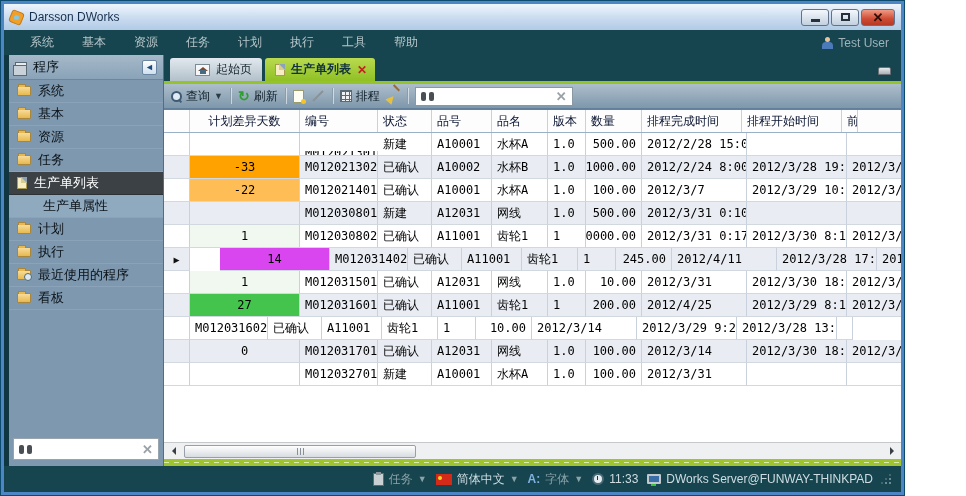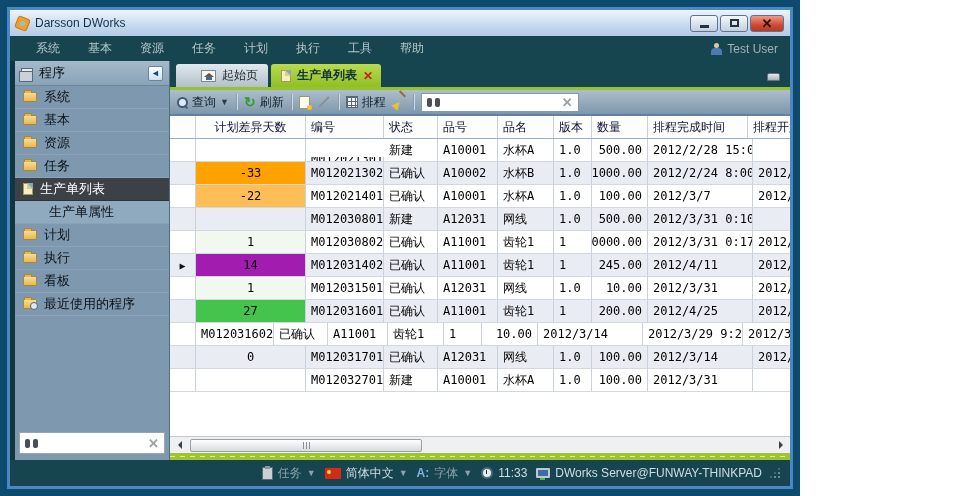--- a/index.html
+++ b/index.html
@@ -1,18 +1,18 @@
 <!DOCTYPE html>
 <html><head>
 <meta charset="utf-8">
 <style>
   * { margin:0; padding:0; box-sizing:border-box; }
   html,body { width:966px; height:496px; overflow:hidden; font-family:"Liberation Sans", sans-serif; }
 
-  .window { width:800px; height:496px; background:#4d86c4; border:7px solid #0c4a6e;
+  .window { width:905px; height:496px; background:#4d86c4; border:1px solid #0c4a6e;
             padding:3px; display:flex; flex-direction:column; }
 
   
   .titlebar { height:26px; flex:none; background:linear-gradient(#eef5fc,#c6d9ee 60%,#b2cbe6);
               display:flex; align-items:center; padding:0 6px; gap:6px; }
   .title-text { font-size:12px; color:#15304e; }
   .gear-icon { width:13px; height:13px; background:#f0a028; border:1px solid #c87a14; border-radius:3px;
                transform:rotate(22deg); position:relative; flex:none; }
   .gear-icon::after { content:''; position:absolute; left:3px; top:3px; width:5px; height:5px;
                       background:#7ec8e8; border-radius:50%; }
@@ -240,26 +240,26 @@
       </div>
       <div class="side-item">
         <span class="folder-icon"></span>
         <span>计划</span>
       </div>
       <div class="side-item">
         <span class="folder-icon"></span>
         <span>执行</span>
       </div>
       <div class="side-item">
-        <span class="folder-icon"></span>
-        <span>看板</span>
-      </div>
-      <div class="side-item">
         <span class="folder-icon clock"></span>
         <span>最近使用的程序</span>
+      </div>
+      <div class="side-item">
+        <span class="folder-icon"></span>
+        <span>看板</span>
       </div>
       <div class="side-fill"></div>
       <div class="side-search">
         <span class="binoculars-icon"></span>
         <input value="" style="">
         <span class="clear-icon">✕</span>
       </div>
     </div>
 
     <div class="content">
@@ -392,21 +392,21 @@
               <div class="gc col-item_name" style="width: 56px;">齿轮1</div>
               <div class="gc col-version" style="width: 38px;">1</div>
               <div class="gc col-qty a-right" style="width: 56px;">10000.00</div>
               <div class="gc col-expect" style="width: 105px;">2012/3/31 0:17</div>
               <div class="gc col-sched_end" style="width: 100px;">2012/3/30 8:15</div>
               <div class="gc col-sched_start" style="width: 100px;">2012/3/28 17:13</div>
               <div class="gc col-extra" style="width: 16px;"></div>
             </div>
             <div class="grid-row row-even">
               <div class="gc col-sel" style="width: 26px;">▶</div>
-              <div class="gc col-diff a-center" style="width: 110px; background: #a21caf;">14</div>
+              <div class="gc col-diff a-center" style="width: 110px; background: #d946ef; margin-left: 30px;">14</div>
               <div class="gc col-code" style="width: 78px;">M012031402</div>
               <div class="gc col-status" style="width: 54px;">已确认</div>
               <div class="gc col-item_no" style="width: 60px;">A11001</div>
               <div class="gc col-item_name" style="width: 56px;">齿轮1</div>
               <div class="gc col-version" style="width: 38px;">1</div>
               <div class="gc col-qty a-right" style="width: 56px;">245.00</div>
               <div class="gc col-expect" style="width: 105px;">2012/4/11</div>
               <div class="gc col-sched_end" style="width: 100px;">2012/3/28 17:13</div>
               <div class="gc col-sched_start" style="width: 100px;">2012/3/28 10:52</div>
               <div class="gc col-extra" style="width: 16px;"></div>

